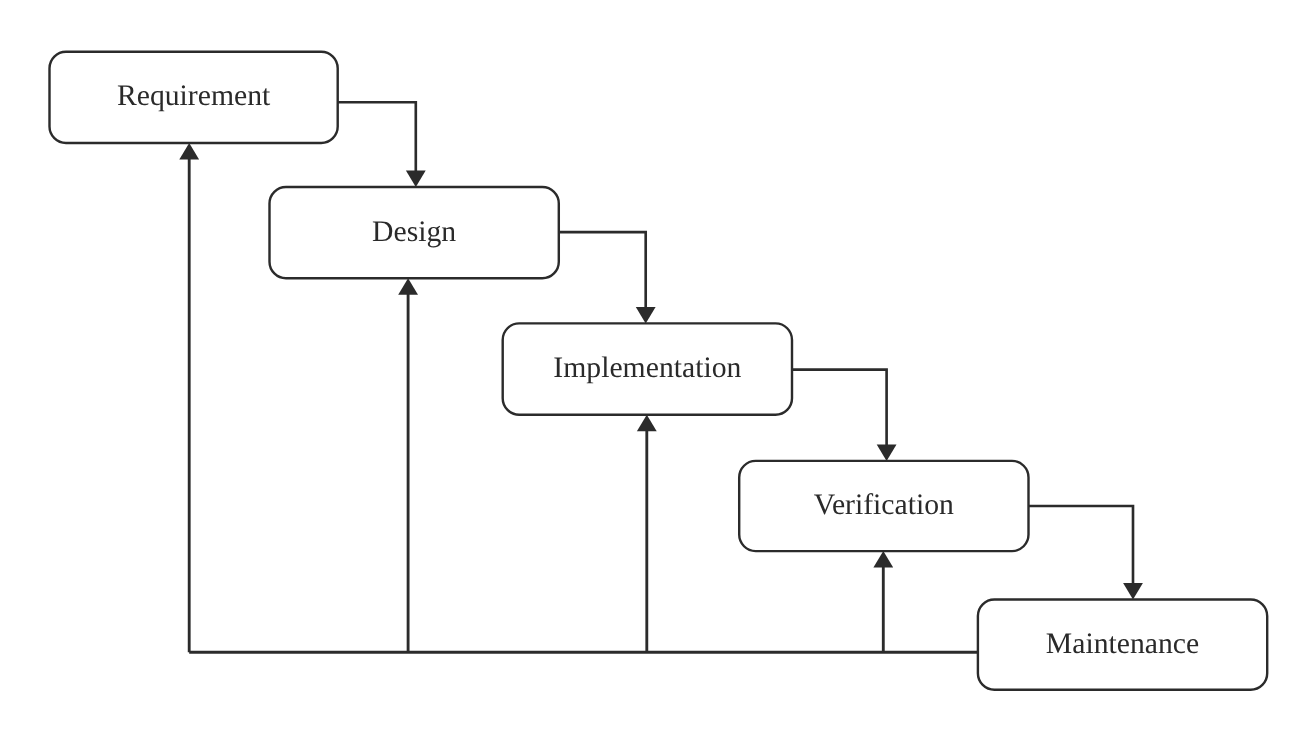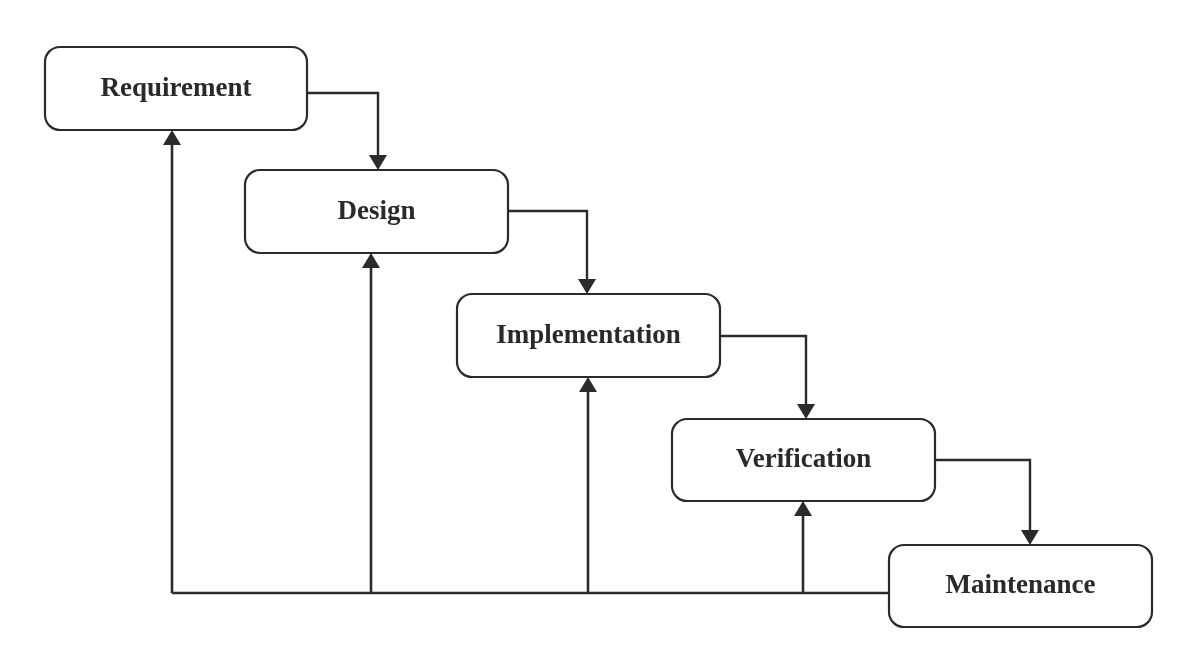--- a/index.html
+++ b/index.html
@@ -10,21 +10,20 @@
   }
   body {
     font-family: "Liberation Serif", "DejaVu Serif", serif;
   }
   #canvas {
     position: relative;
     width: 1196px;
     height: 667px;
     background: #ffffff;
     overflow: hidden;
-    font-weight: bold;
   }
   #diagram-svg {
     position: absolute;
     left: 0;
     top: 0;
     width: 1196px;
     height: 667px;
   }
   .stage-box {
     fill: #ffffff;

